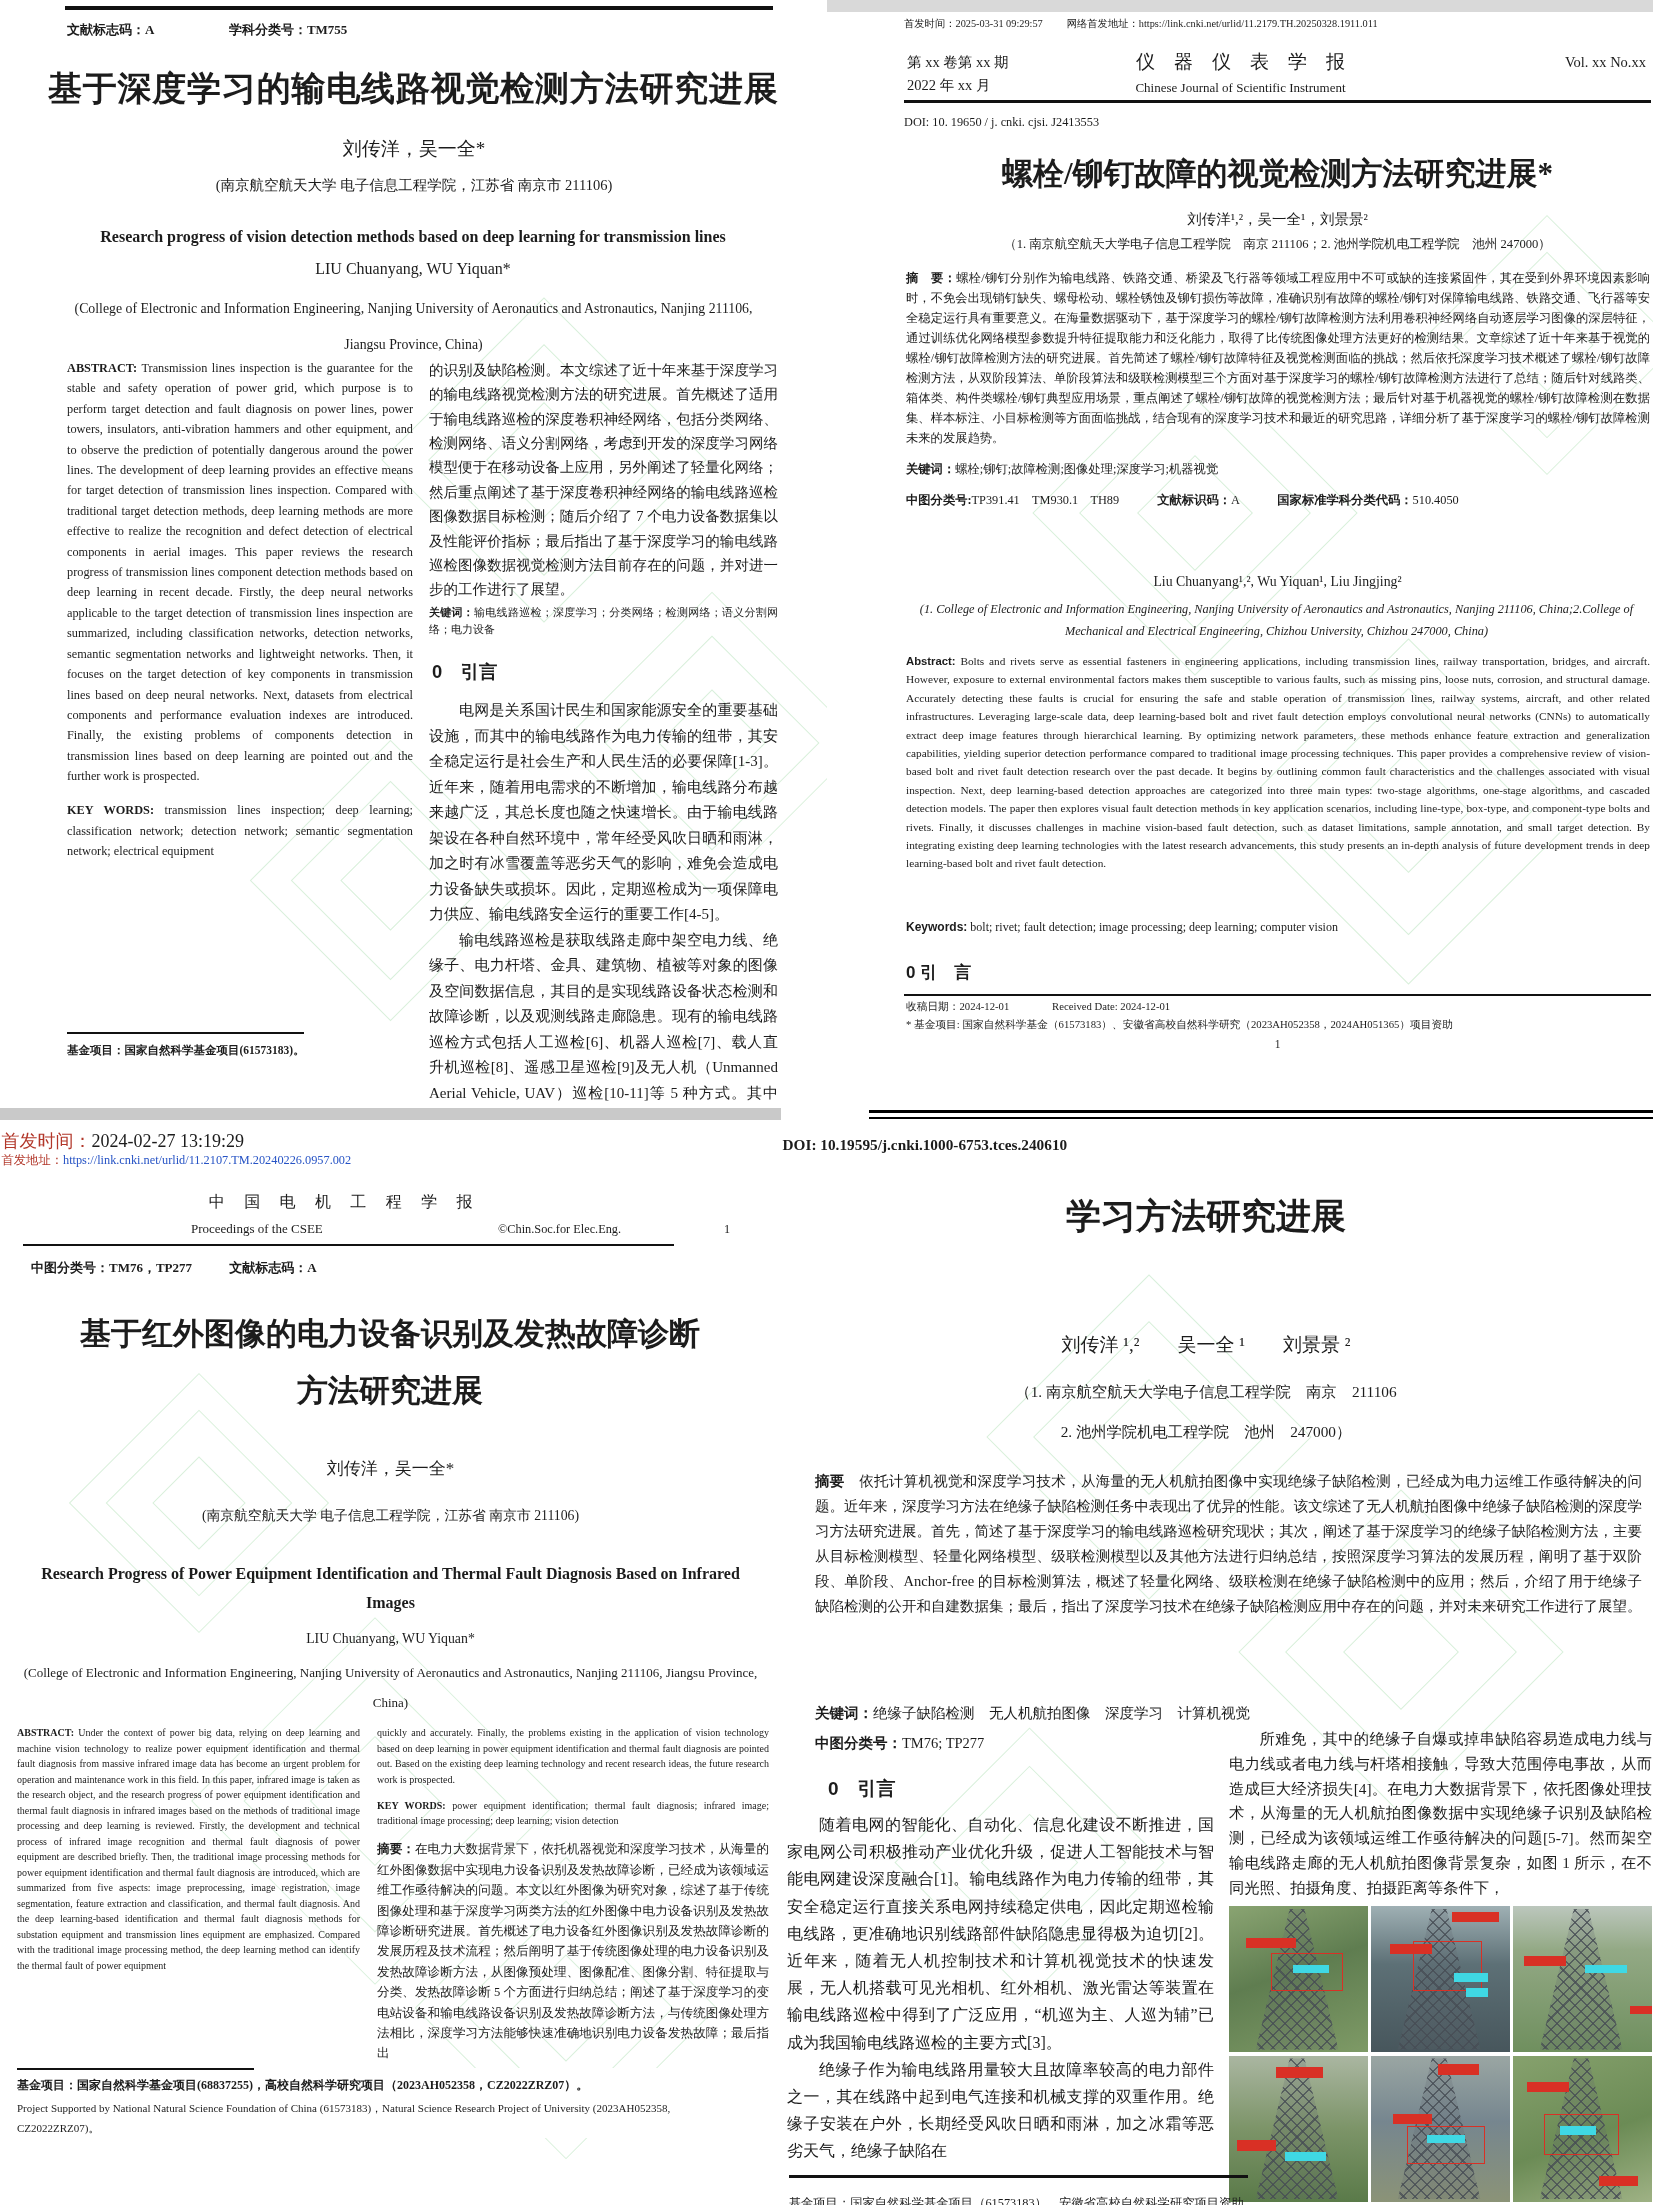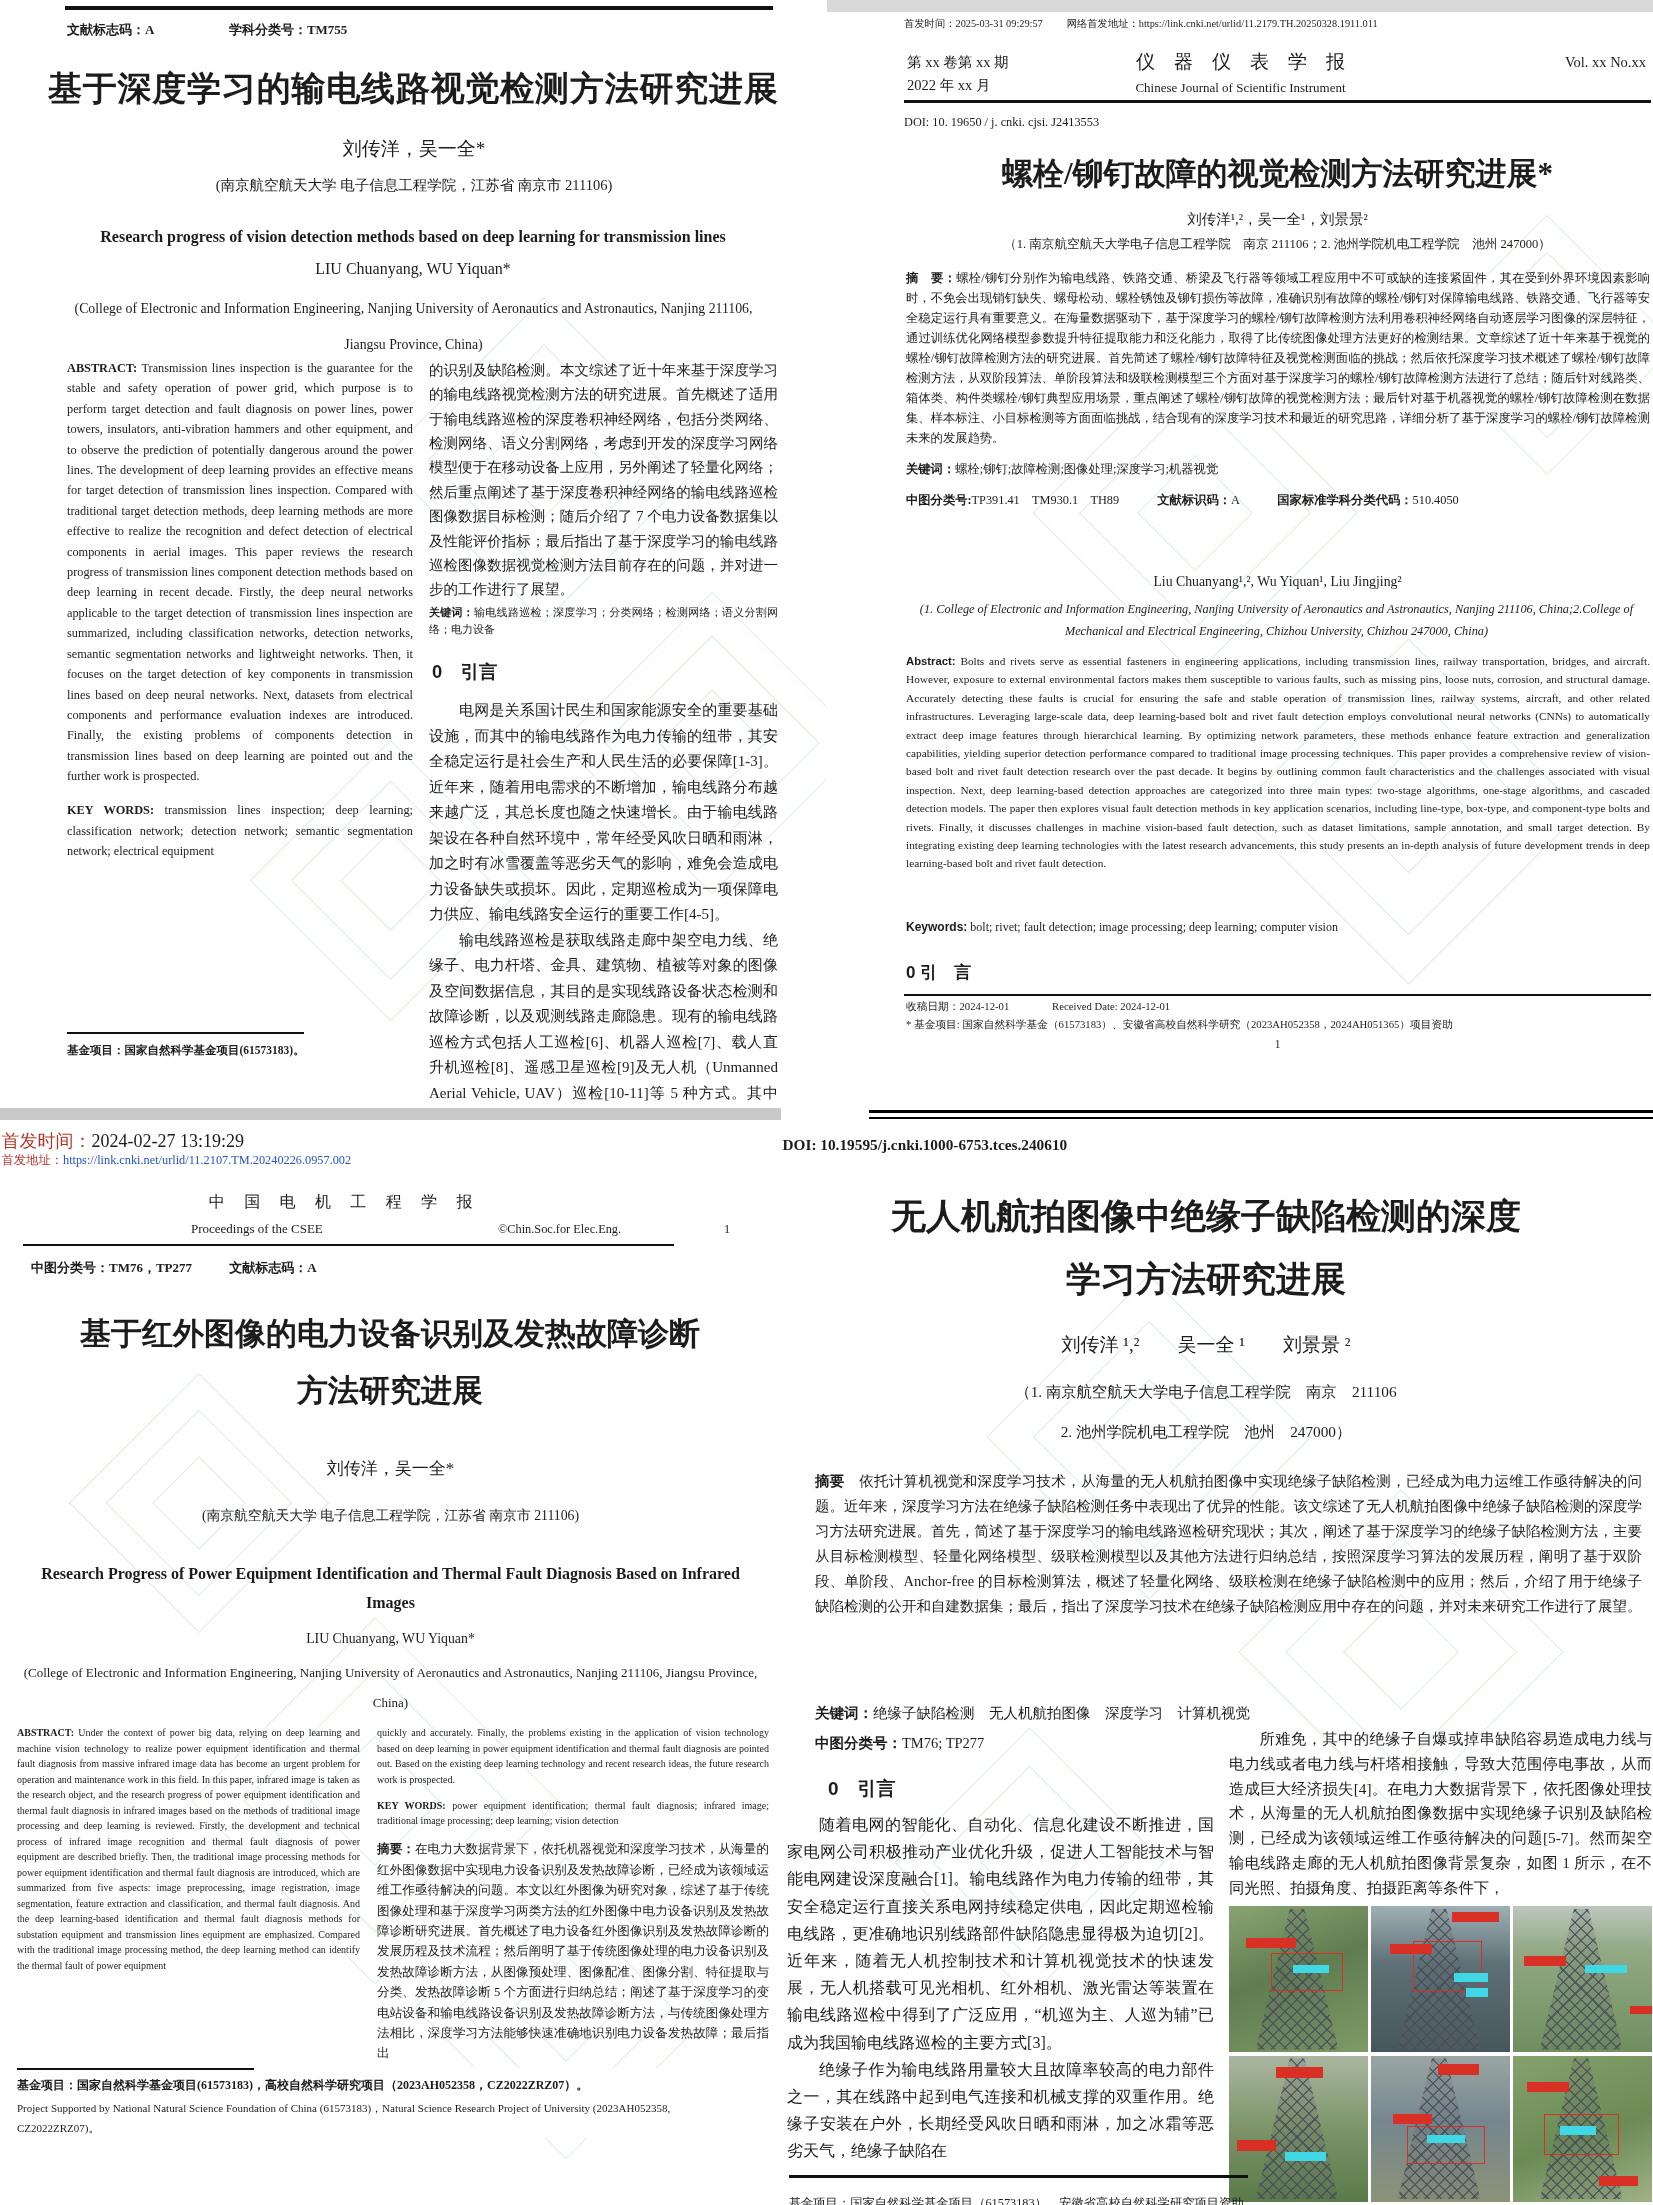--- a/index.html
+++ b/index.html
@@ -176,35 +176,34 @@
       <p style="font-size:10px;line-height:1.55"><b>ABSTRACT:</b> <span>Under the context of power big data, relying on deep learning and machine vision technology to realize power equipment identification and thermal fault diagnosis from massive infrared image data has become an urgent problem for operation and maintenance work in this field. In this paper, infrared image is taken as the research object, and the research progress of power equipment identification and thermal fault diagnosis in infrared images based on the methods of traditional image processing and deep learning is reviewed. Firstly, the development and technical process of infrared image recognition and thermal fault diagnosis of power equipment are described briefly. Then, the traditional image processing methods for power equipment identification and thermal fault diagnosis are introduced, which are summarized from five aspects: image preprocessing, image registration, image segmentation, feature extraction and classification, and thermal fault diagnosis. And the deep learning-based identification and thermal fault diagnosis methods for substation equipment and transmission lines equipment are emphasized. Compared with the traditional image processing method, the deep learning method can identify the thermal fault of power equipment</span></p>
     </div>
     <div class="abs j clip" style="left:377px;top:605px;width:392px;height:341px">
       <p style="font-size:10px;line-height:1.55">quickly and accurately. Finally, the problems existing in the application of vision technology based on deep learning in power equipment identification and thermal fault diagnosis are pointed out. Based on the existing deep learning technology and recent research ideas, the future research work is prospected.</p>
       <p style="font-size:10px;line-height:1.55;margin-top:10.7px"><b>KEY WORDS:</b> <span>power equipment identification; thermal fault diagnosis; infrared image; traditional image processing; deep learning; vision detection</span></p>
       <p style="font-size:12.6px;line-height:1.62;margin-top:10.7px"><b>摘要：</b><span>在电力大数据背景下，依托机器视觉和深度学习技术，从海量的红外图像数据中实现电力设备识别及发热故障诊断，已经成为该领域运维工作亟待解决的问题。本文以红外图像为研究对象，综述了基于传统图像处理和基于深度学习两类方法的红外图像中电力设备识别及发热故障诊断研究进展。首先概述了电力设备红外图像识别及发热故障诊断的发展历程及技术流程；然后阐明了基于传统图像处理的电力设备识别及发热故障诊断方法，从图像预处理、图像配准、图像分割、特征提取与分类、发热故障诊断 5 个方面进行归纳总结；阐述了基于深度学习的变电站设备和输电线路设备识别及发热故障诊断方法，与传统图像处理方法相比，深度学习方法能够快速准确地识别电力设备发热故障；最后指出</span></p>
     </div>
 
     <div class="abs" style="left:17px;top:948px;width:674px;background:#fff">
       <div style="width:237px;height:1.5px;background:#111;margin-bottom:7.7px"></div>
-      <p class="b" style="font-size:12px">基金项目：国家自然科学基金项目(61573183)，高校自然科学研究项目（2023AH052358，CZ2022ZRZ07）。</p>
+      <p class="b" style="font-size:12px">基金项目：国家自然科学基金项目(68837255)，高校自然科学研究项目（2023AH052358，CZ2022ZRZ07）。</p>
       <p style="font-size:11px;margin-top:4.6px;line-height:1.8">Project Supported by National Natural Science Foundation of China (61573183)，Natural Science Research Project of University (2023AH052358, CZ2022ZRZ07)。</p>
     </div>
   </section>
 
   <section class="page" id="p4">
     <div class="wm" style="left:253px;top:214px;width:230px;height:230px"></div>
     <div class="wm" style="left:505px;top:429px;width:230px;height:230px"></div>
     <div class="wm" style="left:153px;top:659px;width:191px;height:191px"></div>
 
     <div class="abs" style="left:88px;top:1.5px;width:785px;height:9.2px;border-top:3.8px solid #000;border-bottom:2.3px solid #000"></div>
     <div class="abs b" style="left:1.5px;top:27.6px;font-size:15.3px">DOI: 10.19595/j.cnki.1000-6753.tces.240610</div>
 
     <h1 class="abs c" style="left:0;top:77px;width:850px;font-size:35px;line-height:1.8">
-      <div>无人机航拍图像中绝缘子缺陷检测的深度</div>
       <div>学习方法研究进展</div>
     </h1>
 
     <div class="abs c" style="left:0;top:224px;width:850px;font-size:19px">刘传洋 ¹,²　　吴一全 ¹　　刘景景 ²</div>
     <div class="abs c" style="left:0;top:274px;width:850px;font-size:15.3px">（1. 南京航空航天大学电子信息工程学院　南京　211106</div>
     <div class="abs c" style="left:0;top:314px;width:850px;font-size:15.3px">2. 池州学院机电工程学院　池州　247000）</div>
 
     <div class="abs j" style="left:34px;top:361px;width:827px;font-size:14.5px;line-height:1.72"><b>摘要</b>　<span>依托计算机视觉和深度学习技术，从海量的无人机航拍图像中实现绝缘子缺陷检测，已经成为电力运维工作亟待解决的问题。近年来，深度学习方法在绝缘子缺陷检测任务中表现出了优异的性能。该文综述了无人机航拍图像中绝缘子缺陷检测的深度学习方法研究进展。首先，简述了基于深度学习的输电线路巡检研究现状；其次，阐述了基于深度学习的绝缘子缺陷检测方法，主要从目标检测模型、轻量化网络模型、级联检测模型以及其他方法进行归纳总结，按照深度学习算法的发展历程，阐明了基于双阶段、单阶段、Anchor-free 的目标检测算法，概述了轻量化网络、级联检测在绝缘子缺陷检测中的应用；然后，介绍了用于绝缘子缺陷检测的公开和自建数据集；最后，指出了深度学习技术在绝缘子缺陷检测应用中存在的问题，并对未来研究工作进行了展望。</span></div>
     <div class="abs" style="left:34px;top:596px;width:827px;font-size:14.5px"><b>关键词：</b><span>绝缘子缺陷检测　无人机航拍图像　深度学习　计算机视觉</span></div>
     <div class="abs" style="left:34px;top:626px;width:827px;font-size:14.5px"><b>中图分类号：</b><span>TM76; TP277</span></div>

